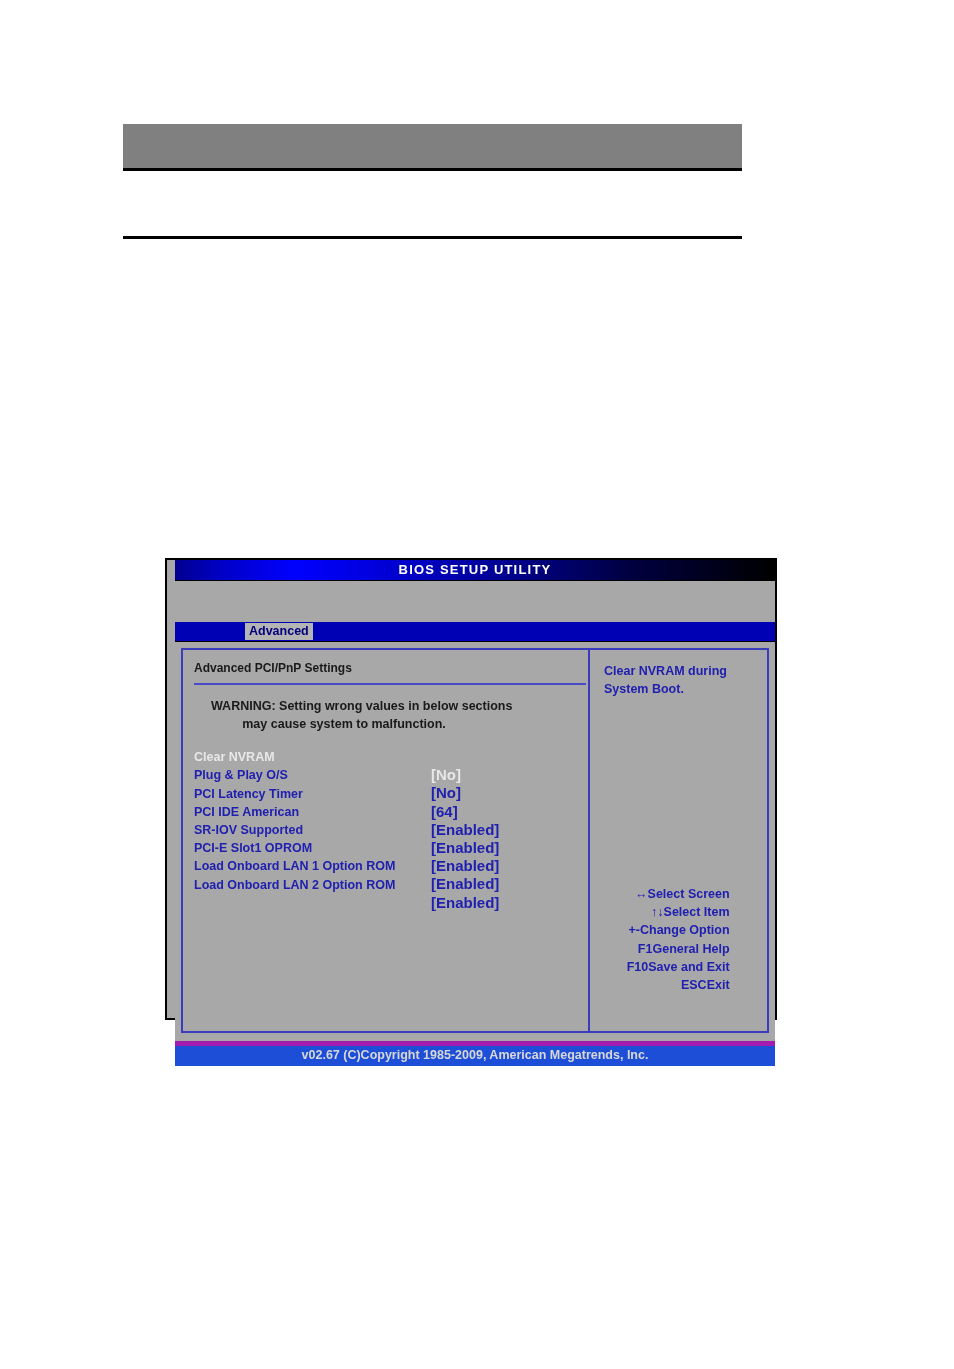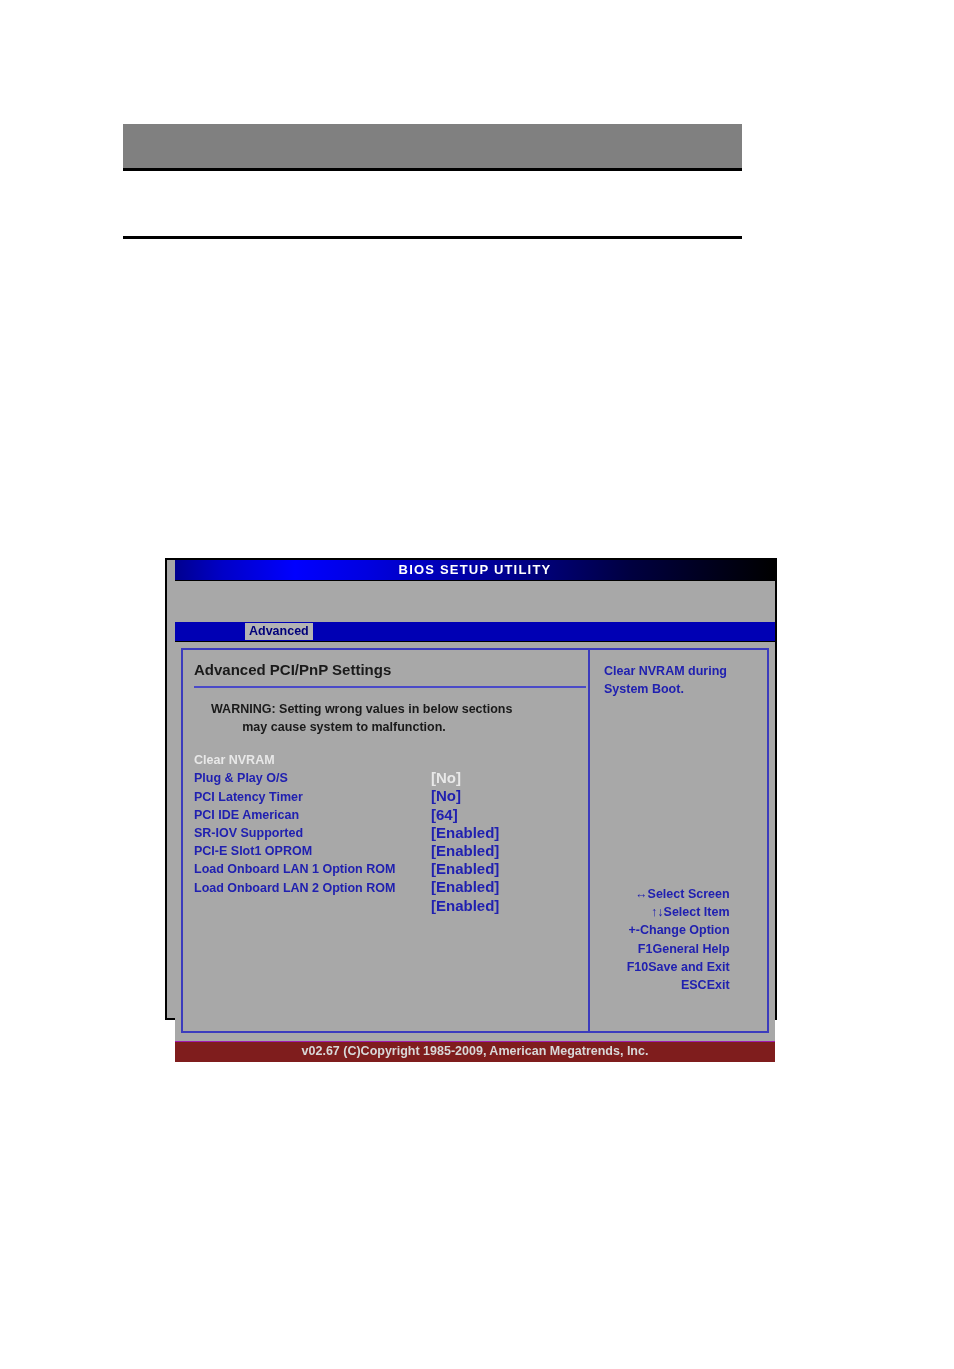--- a/index.html
+++ b/index.html
@@ -121,21 +121,21 @@
     position: absolute;
     left: 0; top: 0;
     width: 405px;
     height: 100%;
     padding: 12px 0 0 11px;
     box-sizing: border-box;
   }
   .section-title {
     color: #1a1a1a;
     font-weight: bold;
-    font-size: 15px;
+    font-size: 12px;
     margin-bottom: 9px;
   }
   .section-rule {
     width: 392px;
     height: 2px;
     background: #4a4ac8;
     margin-bottom: 12px;
   }
   .warning-block {
     color: #1a1a1a;
@@ -210,22 +210,22 @@
   }
   .key-desc {
     color: #2020b0;
     font-weight: bold;
     font-size: 12.5px;
   }
 
   .bios-footer {
     position: relative;
     height: 20px;
-    background: #7f1d1d;
-    border-top: 1px solid #a21caf;
+    background: #1d4ed8;
+    border-top: 5px solid #a21caf;
   }
   .bios-footer-text {
     position: absolute;
     left: 0; right: 0; top: 3px;
     text-align: center;
     color: #d8d8d8;
     font-size: 12.5px;
     font-weight: bold;
   }
 </style>

